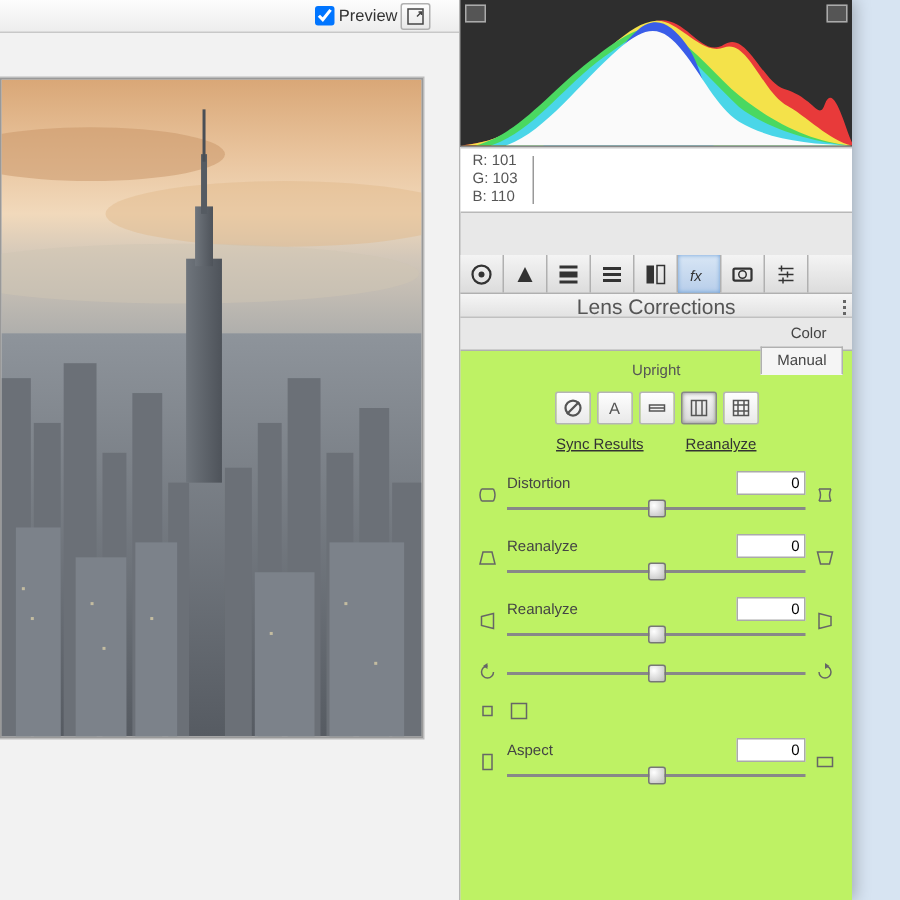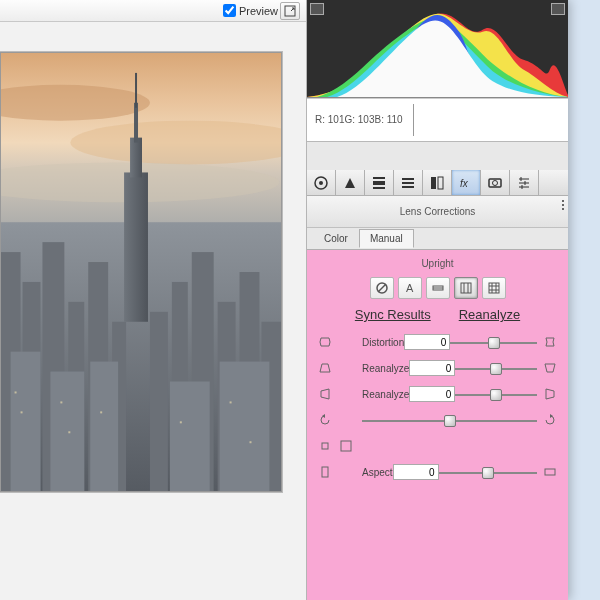--- a/index.html
+++ b/index.html
@@ -1,62 +1,62 @@
 <!DOCTYPE html>
 <html><head>
 <meta charset="utf-8">
 <style>
   * { box-sizing: border-box; margin: 0; padding: 0; font-family: "Segoe UI", Tahoma, sans-serif; }
   body { width: 600px; height: 600px; overflow: hidden; background: #d7e4f2; font-size: 11px; color: #333; position: relative; }
   .app { display: flex; width: 568px; height: 600px; background: #fff; box-shadow: 2px 0 10px rgba(0,0,0,.25); }
   .left-pane { width: 306px; background: #f2f2f2; display: flex; flex-direction: column; }
-  .preview-bar { height: 22px; display: flex; align-items: center; justify-content: flex-end; padding: 0 6px; gap: 2px; background: linear-gradient(#fdfdfd,#ededed); border-bottom: 1px solid #c8c8c8; }
+  .preview-bar { height: 22px; display: flex; align-items: center; justify-content: flex-end; padding: 0 19px; gap: 2px; background: linear-gradient(#fdfdfd,#ededed); border-bottom: 1px solid #c8c8c8; }
   .preview-bar label { display: flex; align-items: center; gap: 3px; font-size: 11px; color: #333; }
   .preview-bar input[type=checkbox] { margin: 0; }
   .btn-icon { width: 20px; height: 18px; border: 1px solid #b0b0b0; background: linear-gradient(#fdfdfd,#e8e8e8); border-radius: 2px; display: flex; align-items: center; justify-content: center; cursor: pointer; }
   .image-area { flex: 1; background: #f2f2f2; padding-top: 30px; display: flex; justify-content: flex-start; }
   .image-holder { width: 282px; height: 440px; background: #c9c9c9; box-shadow: 0 0 0 1px #bbb; position: relative; overflow: hidden; border: 1px solid #999; }
   .image-holder svg { width: 100%; height: 100%; display: block; }
 
   .right-pane { width: 262px; background: #e8e8e8; display: flex; flex-direction: column; border-left: 1px solid #b5b5b5; }
   .histo { height: 98px; position: relative; background:#222; border-bottom: 1px solid #888; }
   .histo svg { width: 100%; height: 100%; display: block; }
   .histo .corner { position: absolute; top: 3px; width: 14px; height: 12px; background: #555; border: 1px solid #aaa; }
   .histo .corner.l { left: 3px; }
   .histo .corner.r { right: 3px; }
 
   .rgbinfo { height: 44px; background: #fff; border-top: 1px solid #ccc; border-bottom: 1px solid #b8b8b8; display: flex; align-items: center; padding: 4px 8px; font-size: 10px; color: #555; gap: 10px; }
-  .rgbinfo .col { display: flex; line-height: 12px; }
+  .rgbinfo .col { display: flex; flex-direction: column; line-height: 12px; }
   .rgbinfo .sep { width: 1px; height: 32px; background: #999; }
 
   .tool-row { height: 26px; background: linear-gradient(#f4f4f4,#dcdcdc); border-bottom: 1px solid #b0b0b0; display: flex; align-items: stretch; margin-top: 28px; }
   .tool-btn { width: 29px; border-right: 1px solid #b0b0b0; display: flex; align-items: center; justify-content: center; cursor: pointer; }
   .tool-btn:last-child { border-right: none; }
   .tool-btn.active { background: linear-gradient(#d8e6f5,#b8ceea); box-shadow: inset 0 0 3px #6a9ed8; }
   .tool-btn svg { display: block; }
 
-  .panel-title { height: 32px; background: linear-gradient(#f5f5f5,#e2e2e2); border-bottom: 1px solid #c0c0c0; display: flex; align-items: center; justify-content: center; font-size: 10px; color: #555; position: relative; }
+  .panel-title { height: 16px; background: linear-gradient(#f5f5f5,#e2e2e2); border-bottom: 1px solid #c0c0c0; display: flex; align-items: center; justify-content: center; font-size: 14px; color: #555; position: relative; }
   .panel-title .menu { position: absolute; right: 4px; top: 4px; height: 12px; display: flex; flex-direction: column; gap: 2px; cursor: pointer; }
   .panel-title .menu span { width: 2px; height: 2px; background: #666; }
 
-  .tabs { height: 22px; display: flex; align-items: flex-start; padding: 0 6px; background: #e8e8e8; border-bottom: 1px solid #b0b0b0; gap: 0; }
+  .tabs { height: 22px; display: flex; align-items: flex-end; padding: 0 6px; background: #e8e8e8; border-bottom: 1px solid #b0b0b0; gap: 0; flex-direction: column; }
   .tab { padding: 3px 10px 3px; font-size: 10px; color: #444; border: 1px solid transparent; border-bottom: none; cursor: pointer; position: relative; top: 1px; }
   .tab.active { background: #f5f5f5; border-color: #b0b0b0; border-bottom: 1px solid #f5f5f5; }
 
-  .panel-body { flex: 1; background: #f9a8d4; padding: 8px 10px; overflow: hidden; display: flex; flex-direction: column; gap: 8px; }
+  .panel-body { flex: 1; background: #bef264; padding: 8px 10px; overflow: hidden; display: flex; flex-direction: column; gap: 8px; }
   .section-label { text-align: center; font-size: 10px; color: #555; }
   .upright-row { display: flex; justify-content: center; gap: 4px; }
   .up-btn { width: 24px; height: 22px; border: 1px solid #b5b5b5; background: linear-gradient(#fefefe,#e9e9e9); display: flex; align-items: center; justify-content: center; cursor: pointer; border-radius: 2px; }
   .up-btn.active { background: linear-gradient(#f7f7f7,#d9d9d9); box-shadow: inset 0 0 3px #888; border-color: #888; }
   .link-row { display: flex; justify-content: center; gap: 28px; }
-  .link-row a { font-size: 13px; color: #333; text-decoration: underline; cursor: pointer; }
+  .link-row a { font-size: 10px; color: #333; text-decoration: underline; cursor: pointer; }
 
   .slider-row { display: flex; align-items: center; gap: 5px; padding-top: 4px; }
   .slider-row .sicon { width: 16px; height: 16px; display: flex; align-items: center; justify-content: center; }
-  .slider-row .sbody { flex: 1; display: flex; flex-direction: row; margin-left: 24px; }
+  .slider-row .sbody { flex: 1; display: flex; flex-direction: column; }
   .slider-row .shead { display: flex; justify-content: space-between; align-items: center; font-size: 10px; color: #444; }
   .slider-row .shead input { width: 46px; height: 16px; font-size: 10px; text-align: right; border: 1px solid #aaa; padding: 0 3px; background: #fff; }
   .slider-row input[type=range] { width: 100%; height: 14px; -webkit-appearance: none; background: transparent; margin-top: 2px; }
   .slider-row input[type=range]::-webkit-slider-runnable-track { height: 2px; background: #888; }
   .slider-row input[type=range]::-webkit-slider-thumb { -webkit-appearance: none; width: 12px; height: 12px; margin-top: -5px; background: radial-gradient(circle at 30% 30%, #fff, #bcbcbc); border: 1px solid #777; border-radius: 2px; }
   .slider-row input[type=range]::-moz-range-track { height: 2px; background: #888; }
   .slider-row input[type=range]::-moz-range-thumb { width: 10px; height: 10px; background: #ccc; border: 1px solid #777; border-radius: 2px; }
 
   .transform-group { display: flex; flex-direction: column; gap: 6px; }
 </style>

